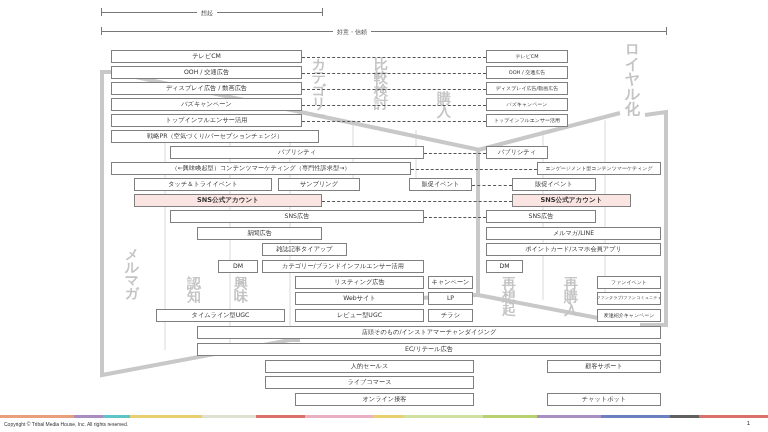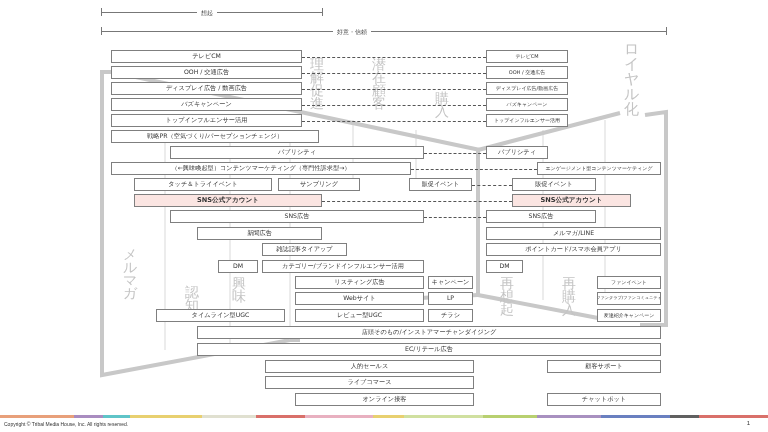--- a/index.html
+++ b/index.html
@@ -5,22 +5,22 @@
   html, body { margin:0; padding:0; }
   body { width:768px; height:432px; position:relative; background:#ffffff; overflow:hidden;
          font-family:"DejaVu Sans", sans-serif; color:#333; }
   .abs { position:absolute; }
   .box { position:absolute; box-sizing:border-box; border:1px solid #7f7f7f; background:#fff;
          font-size:6.2px; line-height:1; display:flex; align-items:center; justify-content:center;
          white-space:nowrap; overflow:hidden; color:#333; }
   .box.small { font-size:5px; }
   .box.tiny { font-size:4.2px; }
   .box.pink { background:#fbe5e2; font-weight:bold; font-size:6.6px; }
-  .stage { position:absolute; color:#c4c4c4; font-weight:normal; font-size:14px; line-height:13px;
-           width:16px; text-align:left; word-break:break-all; }
+  .stage { position:absolute; color:#c4c4c4; font-weight:bold; font-size:14px; line-height:13px;
+           width:16px; text-align:right; word-break:break-all; }
   .dash { position:absolute; border-top:1px dashed #555; height:0; }
   .range-label { position:absolute; font-size:6px; color:#444; background:#fff; padding:0 4px; top:-4px; }
   .footer-text { position:absolute; left:4px; top:421px; font-size:5px; color:#333; font-family:"Liberation Sans", sans-serif; }
   .page-num { position:absolute; right:18px; top:420px; font-size:6px; color:#333; font-family:"Liberation Sans", sans-serif; }
   svg.funnel { position:absolute; left:0; top:0; }
 </style>
 </head>
 <body>
 
 <svg class="funnel" width="768" height="432">
@@ -51,26 +51,26 @@
 </div>
 <div class="abs" style="left:101px;top:8px;width:0;height:8px;border-left:1px solid #777;"></div>
 <div class="abs" style="left:322px;top:8px;width:0;height:8px;border-left:1px solid #777;"></div>
 
 <div class="abs" style="left:101px;top:31px;width:566px;height:0;border-top:1px solid #777;">
   <span class="range-label" style="left:232px;">好意・信頼</span>
 </div>
 <div class="abs" style="left:101px;top:27px;width:0;height:8px;border-left:1px solid #777;"></div>
 <div class="abs" style="left:666px;top:27px;width:0;height:8px;border-left:1px solid #777;"></div>
 
-<div class="stage" style="left:310px;top:58px;">理解促進</div>
-<div class="stage" style="left:372px;top:58px;">潜在顧客</div>
+<div class="stage" style="left:310px;top:58px;">カテゴリー</div>
+<div class="stage" style="left:372px;top:58px;">比較検討</div>
 <div class="stage" style="left:435px;top:92px;">購入</div>
 <div class="stage" style="left:624px;top:42px;font-size:15px;line-height:15px;">ロイヤル化</div>
 <div class="stage" style="left:123px;top:248px;">メルマガ</div>
-<div class="stage" style="left:185px;top:286px;">認知</div>
+<div class="stage" style="left:185px;top:277px;">認知</div>
 <div class="stage" style="left:232px;top:277px;">興味</div>
 <div class="stage" style="left:500px;top:277px;">再想起</div>
 <div class="stage" style="left:562px;top:277px;">再購入</div>
 
 <div class="dash" style="left:302px;top:57px;width:184px;"></div>
 <div class="dash" style="left:302px;top:73px;width:184px;"></div>
 <div class="dash" style="left:302px;top:89px;width:184px;"></div>
 <div class="dash" style="left:302px;top:105px;width:184px;"></div>
 <div class="dash" style="left:302px;top:121px;width:184px;"></div>
 <div class="dash" style="left:424px;top:153px;width:62px;"></div>

